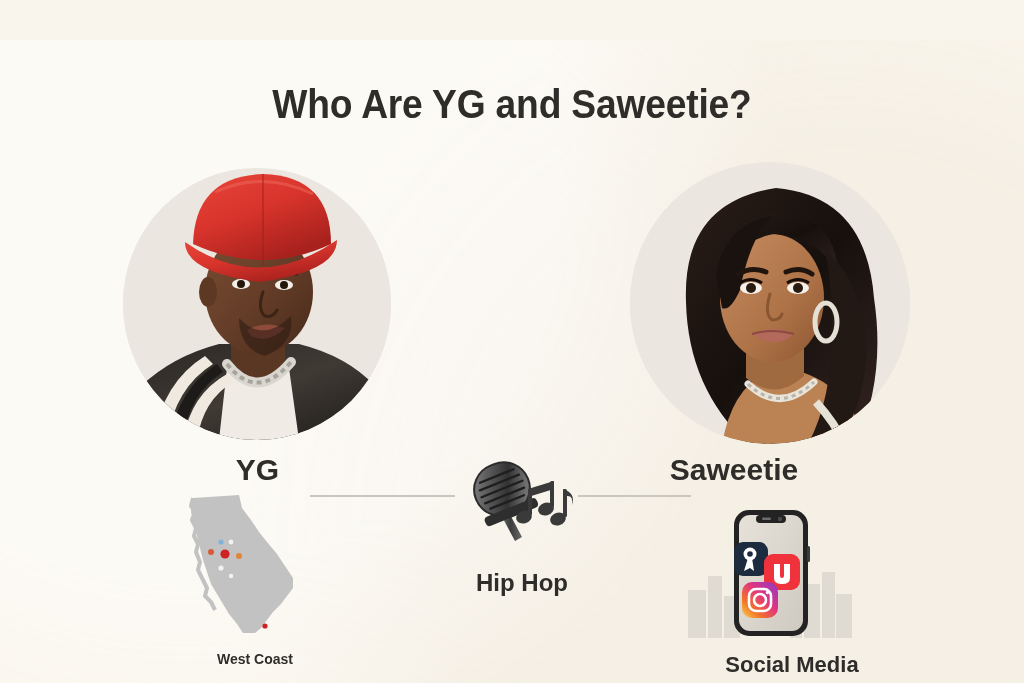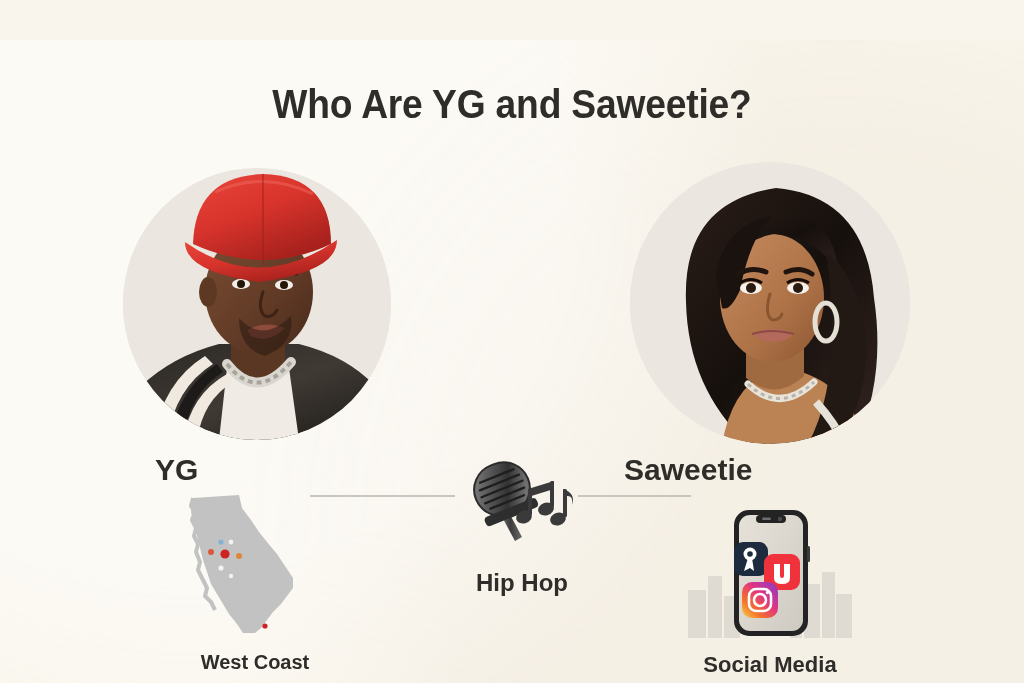--- a/index.html
+++ b/index.html
@@ -60,20 +60,21 @@
   #portrait-saw { left: 630px; top: 122px; width: 280px; height: 282px; }
 
   .portrait svg { display: block; width: 100%; height: 100%; }
 
   
   .name {
     position: absolute;
     font-size: 30px;
     font-weight: bold;
     color: #2f2d2a;
+    text-align: center;
     white-space: nowrap;
   }
   #name-yg  { left: 155px; top: 413px; width: 205px; }
   #name-saw { left: 624px; top: 413px; width: 220px; }
 
   
   .connector {
     position: absolute;
     height: 2px;
     background: #c9c6bf;
@@ -94,22 +95,22 @@
 
   .footlabel {
     position: absolute;
     font-size: 22px;
     font-weight: bold;
     color: #2f2d2a;
     text-align: center;
     white-space: nowrap;
   }
   #label-hiphop { left: 412px; top: 529px; width: 220px; font-size: 24px; text-align: center; }
-  #label-westcoast { left: 130px; top: 611px; width: 250px; font-size: 20px; }
-  #label-socialmedia { left: 645px; top: 612px; width: 250px; font-size: 22px; }
+  #label-westcoast { left: 130px; top: 611px; width: 250px; font-size: 14px; }
+  #label-socialmedia { left: 667px; top: 612px; width: 250px; font-size: 22px; }
 
   
   #map-california {
     position: absolute;
     left: 181px;
     top: 452px;
     width: 122px;
     height: 143px;
   }
   #map-california svg { display:block; width:100%; height:100%; }

